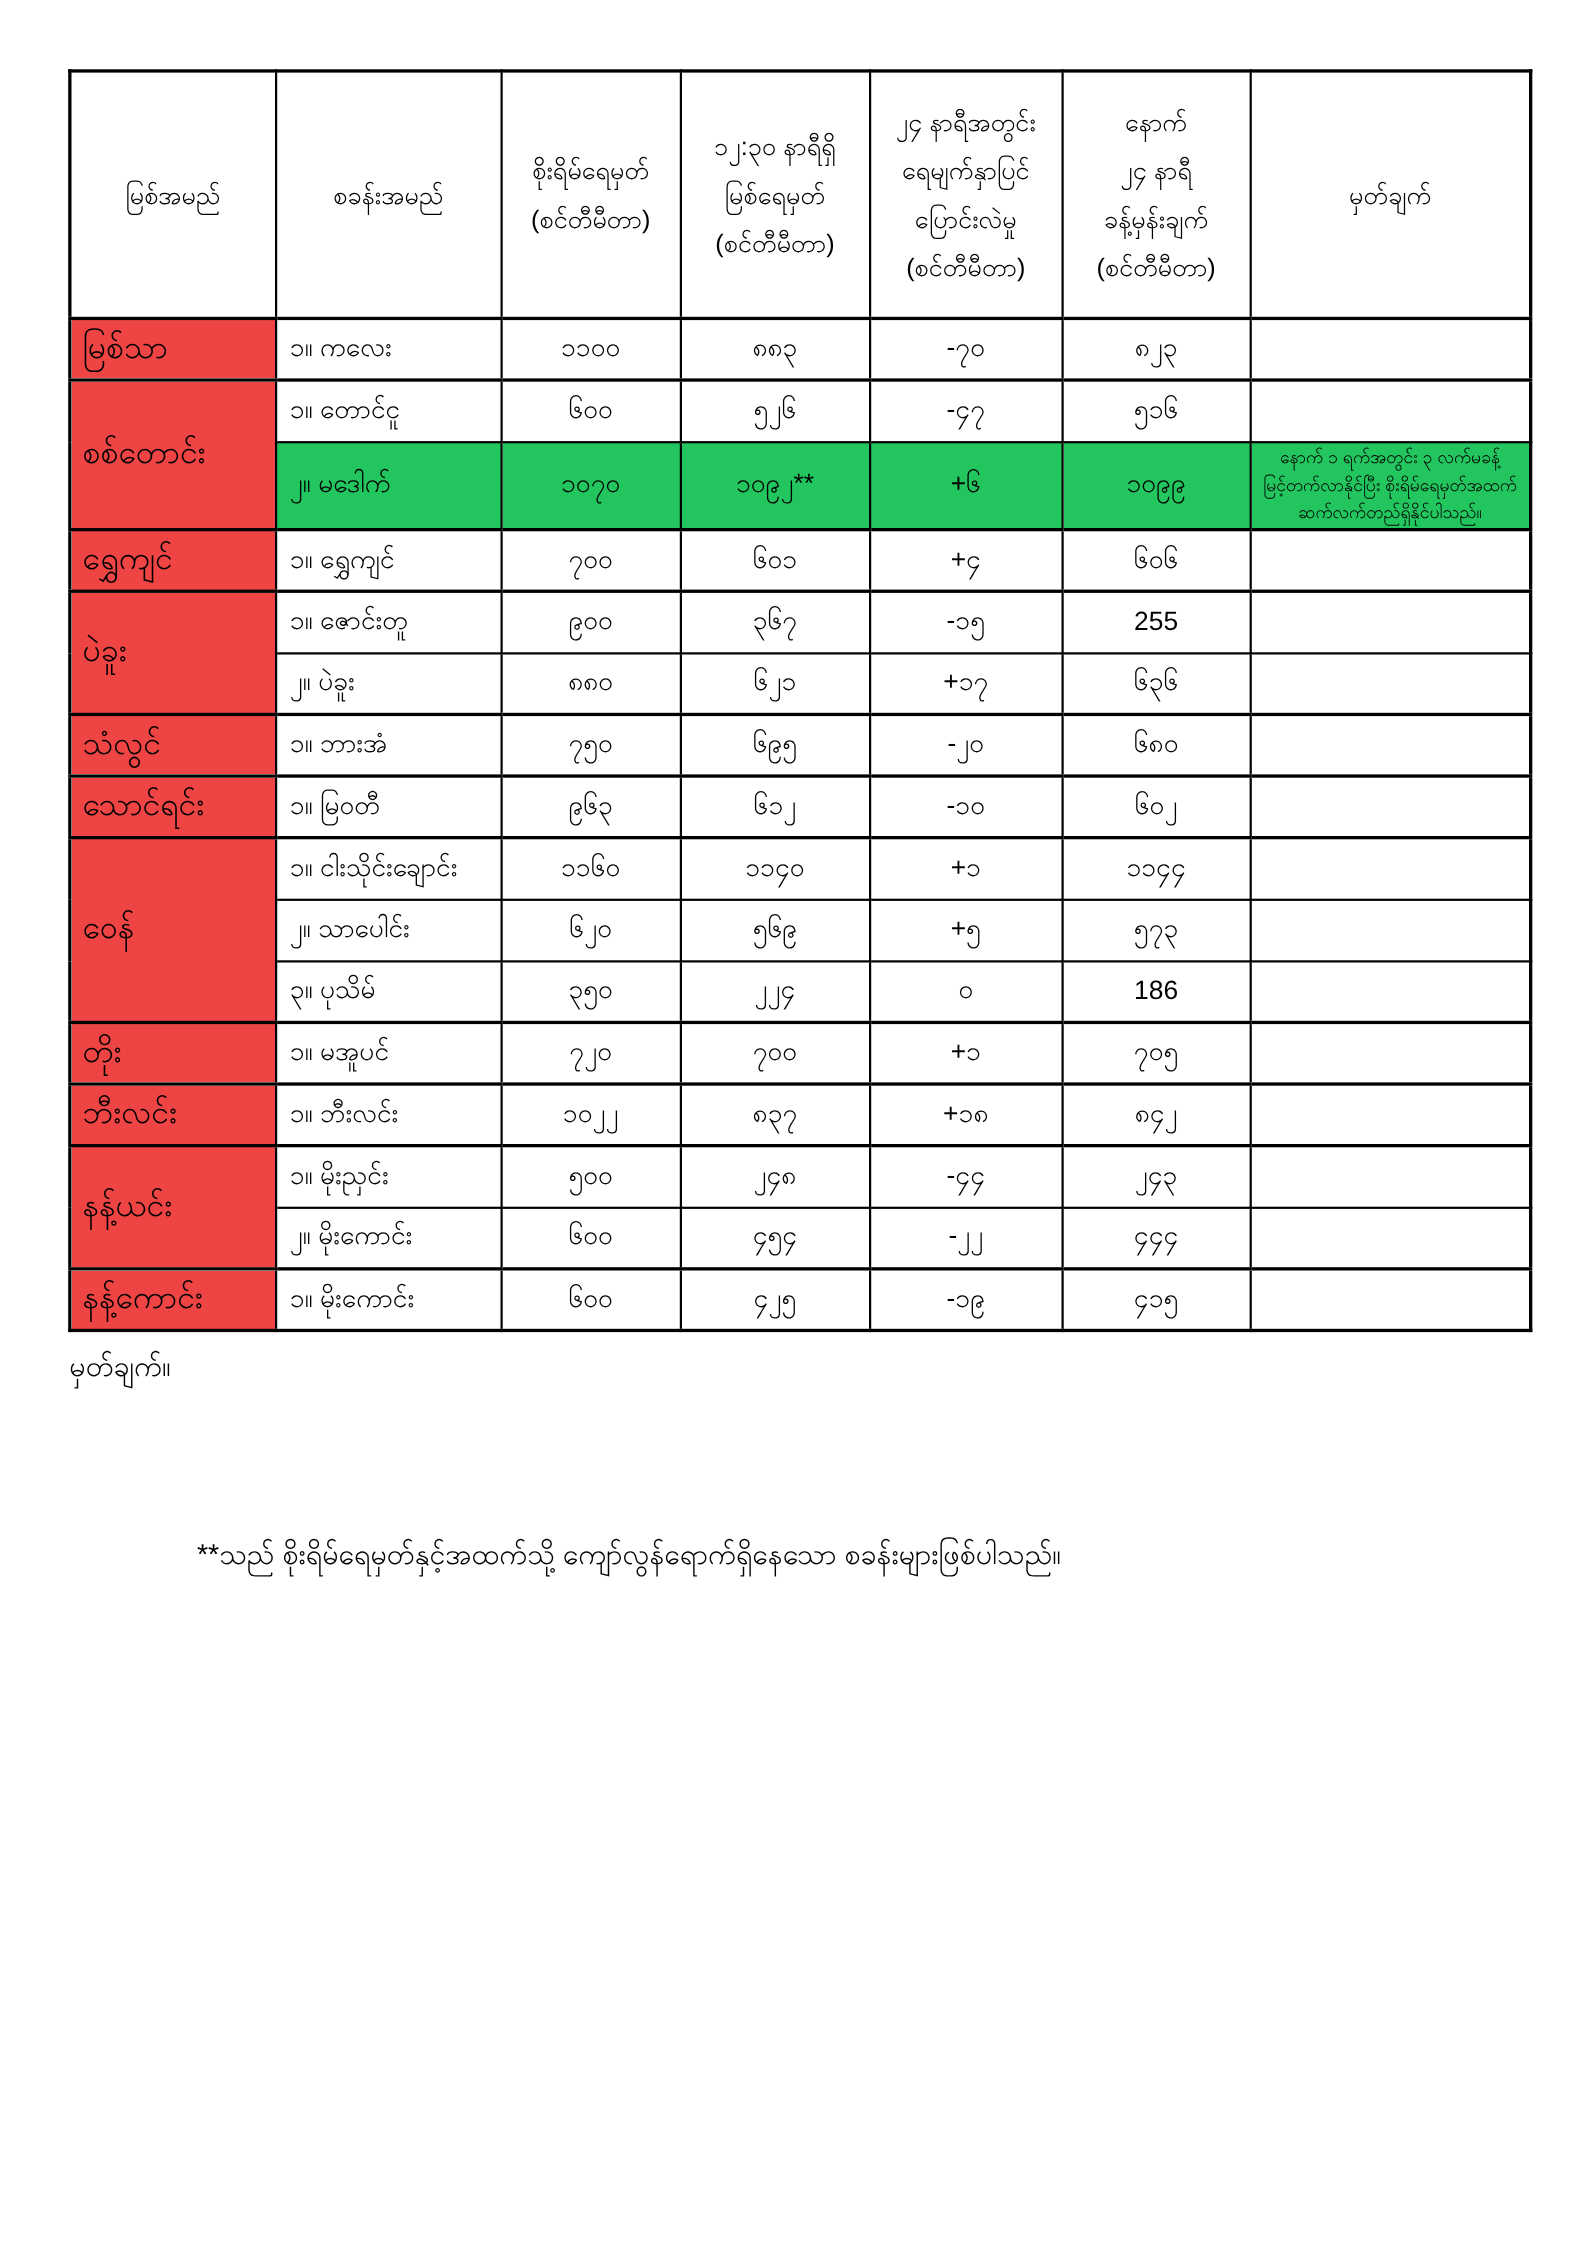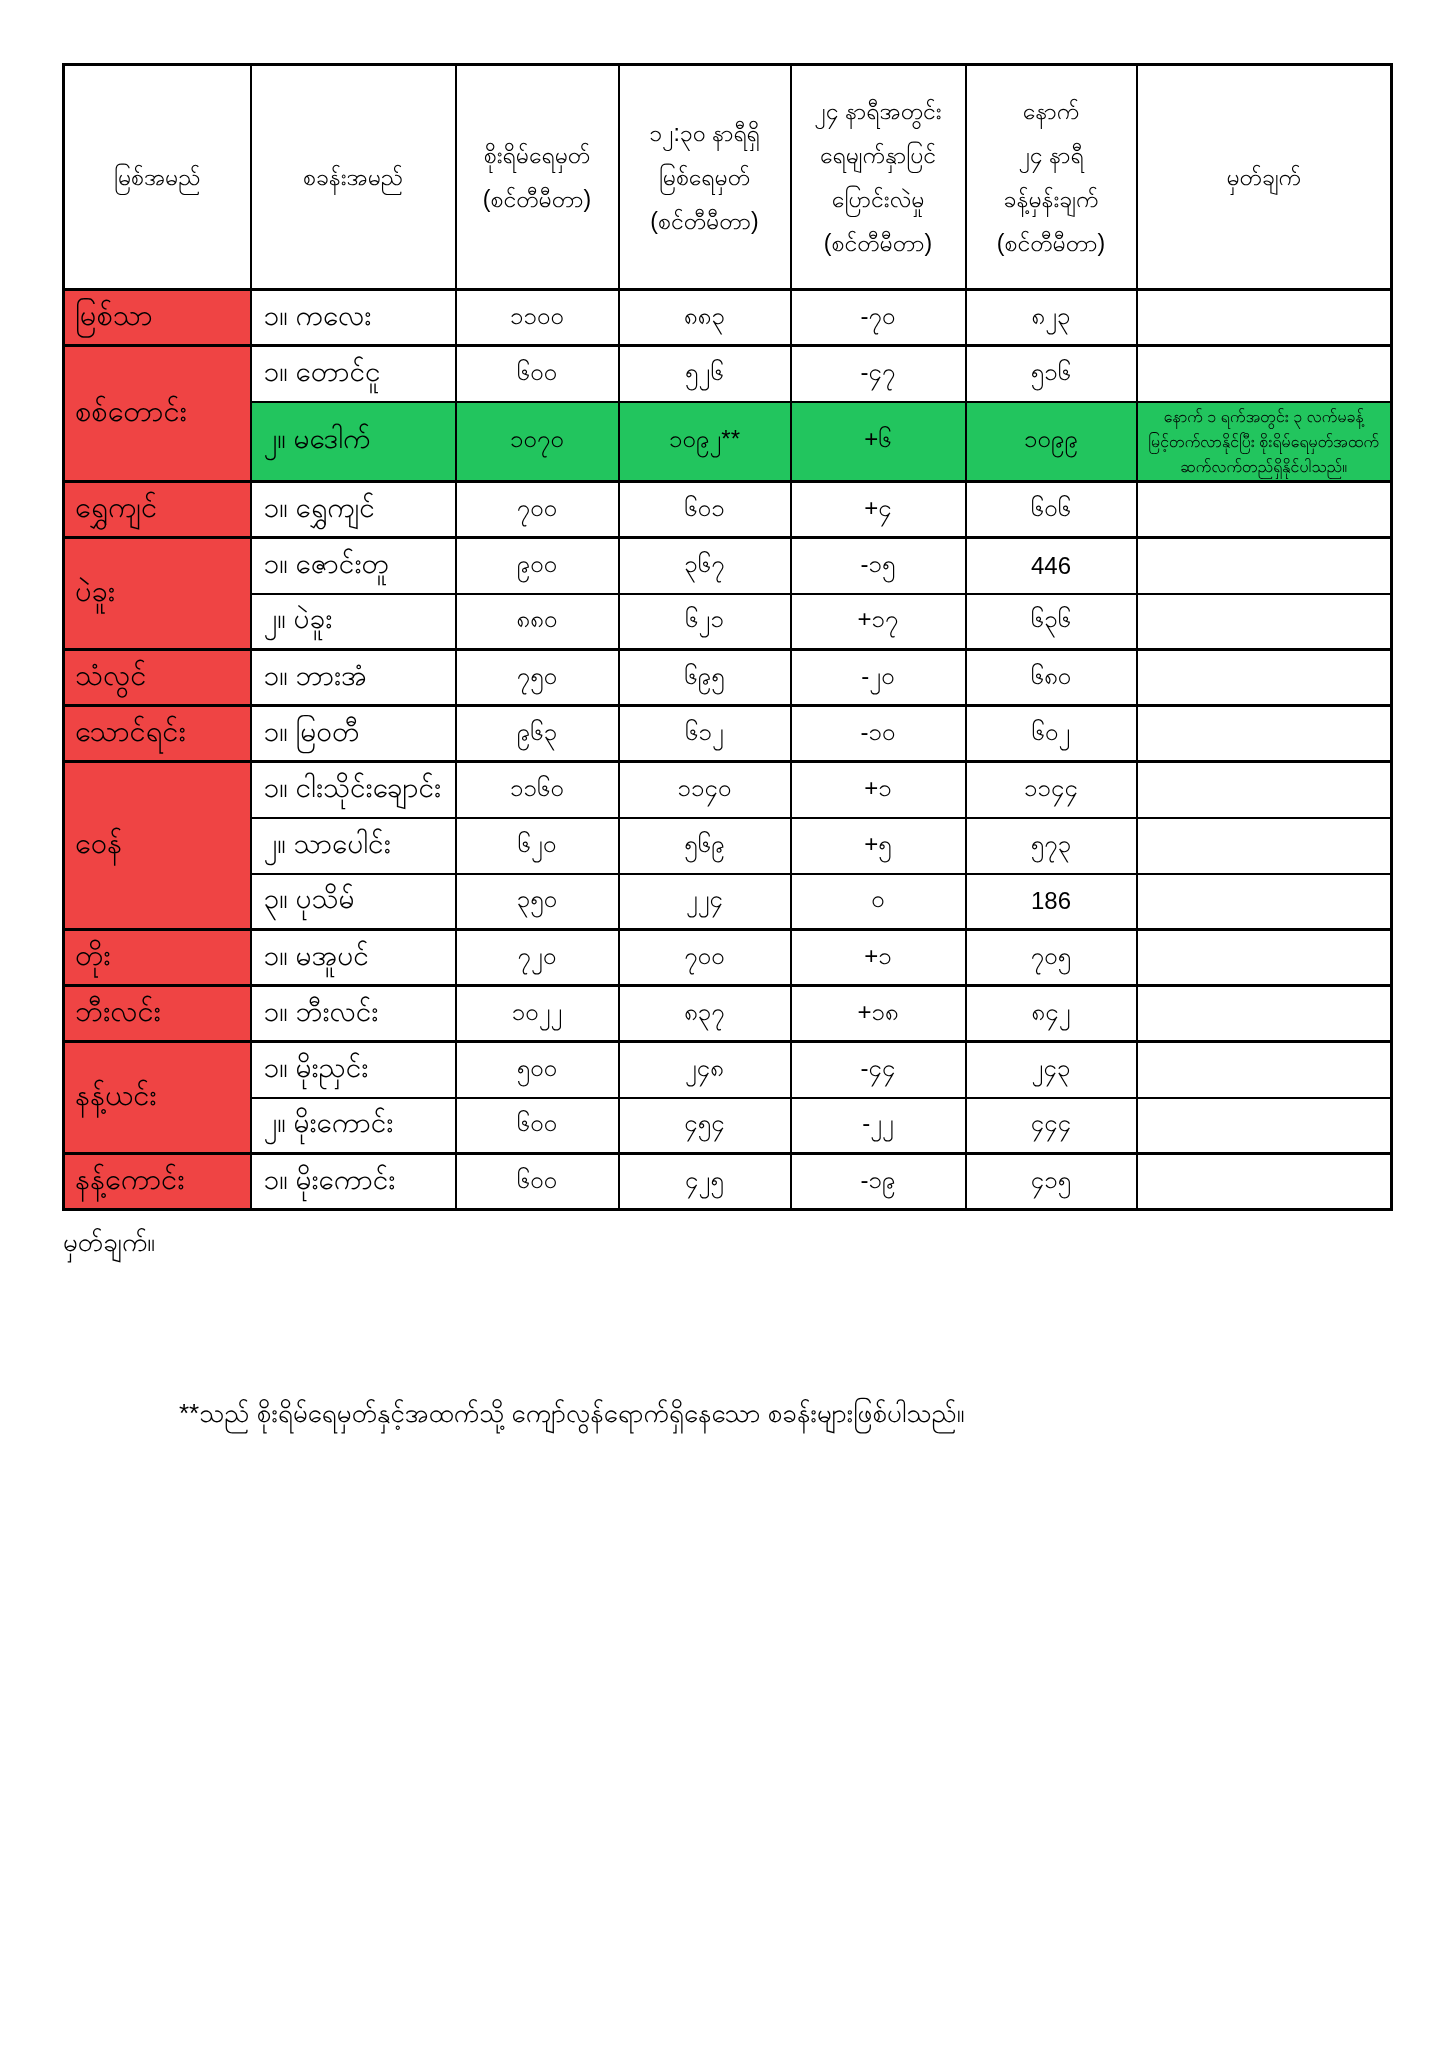--- a/index.html
+++ b/index.html
@@ -45,21 +45,21 @@
   table.wl tbody tr.group-start td { border-top-width: 3px; }
   td.river {
     text-align: left;
     padding-left: 10px;
     font-size: 29px;
     background: #ef4444;
   }
   td.station {
     text-align: left;
     padding-left: 12px;
-    font-size: 28px;
+    font-size: 24px;
   }
   td.num {
     text-align: center;
     font-size: 24px;
   }
   td.remark {
     text-align: center;
     font-size: 16px;
     line-height: 25px;
     white-space: pre-line;
@@ -150,21 +150,21 @@
           <td class="num">+၄</td>
           <td class="num">၆၀၆</td>
           <td class="remark"></td>
         </tr>
         <tr class="group-start">
           <td class="river" rowspan="2">ပဲခူး</td>
           <td class="station">၁။ ဇောင်းတူ</td>
           <td class="num">၉၀၀</td>
           <td class="num">၃၆၇</td>
           <td class="num">-၁၅</td>
-          <td class="num">446</td>
+          <td class="num">255</td>
           <td class="remark"></td>
         </tr>
         <tr>
           <td class="station">၂။ ပဲခူး</td>
           <td class="num">၈၈၀</td>
           <td class="num">၆၂၁</td>
           <td class="num">+၁၇</td>
           <td class="num">၆၃၆</td>
           <td class="remark"></td>
         </tr>

